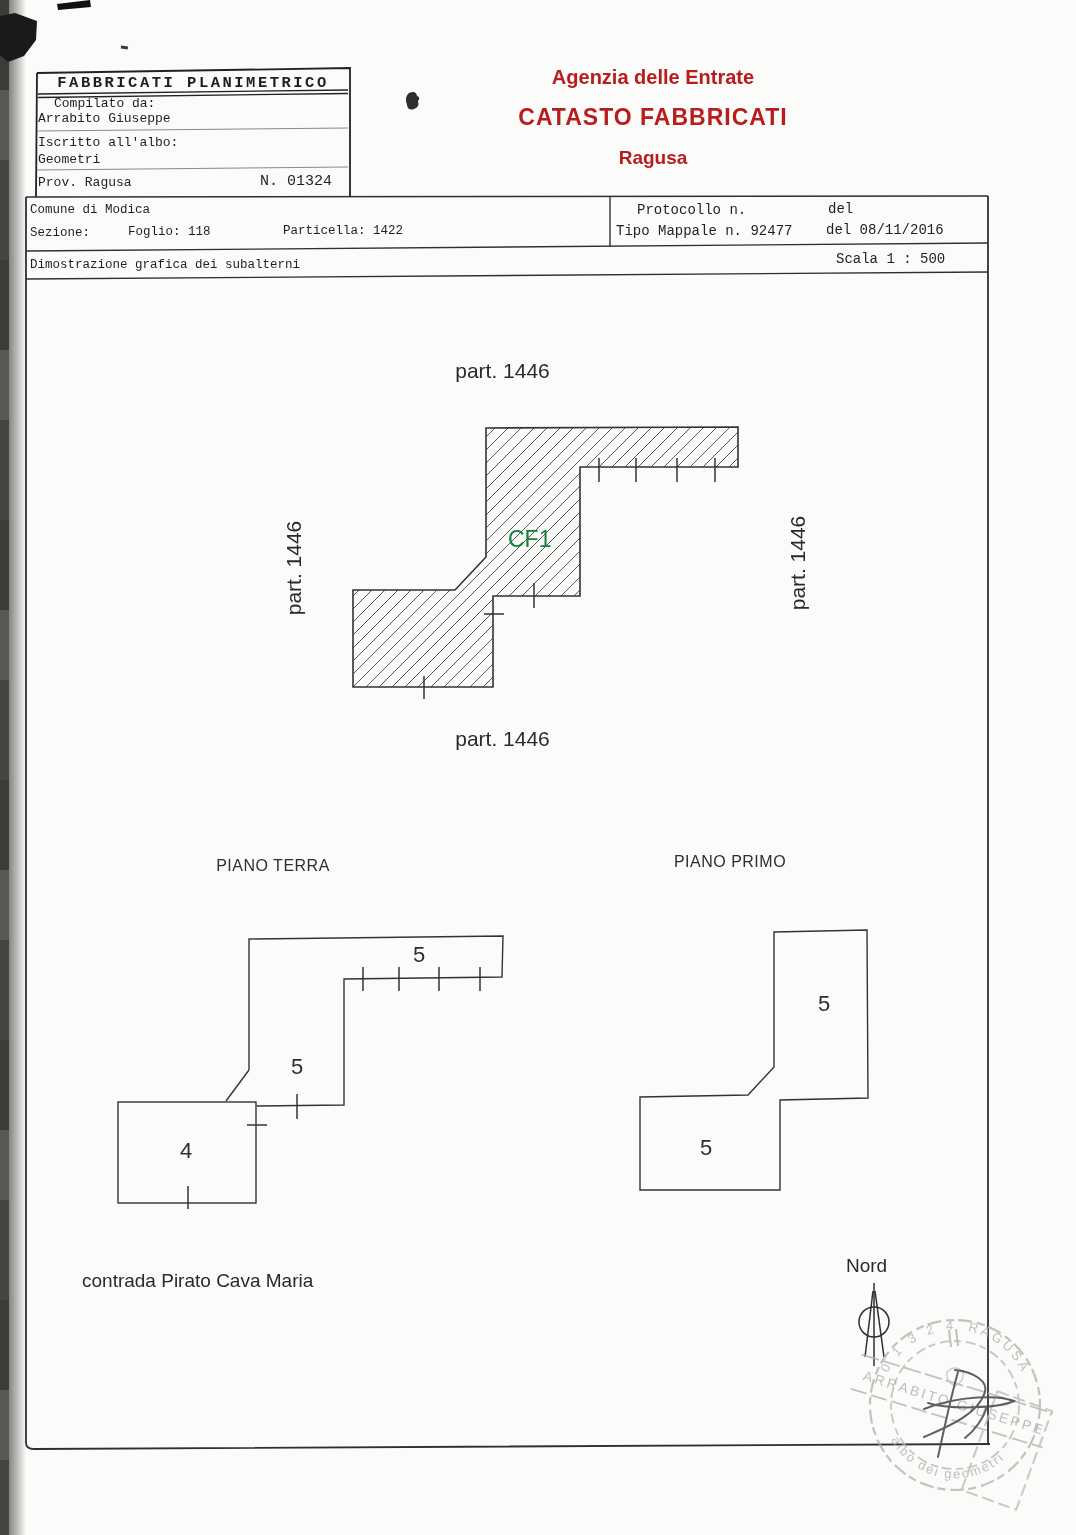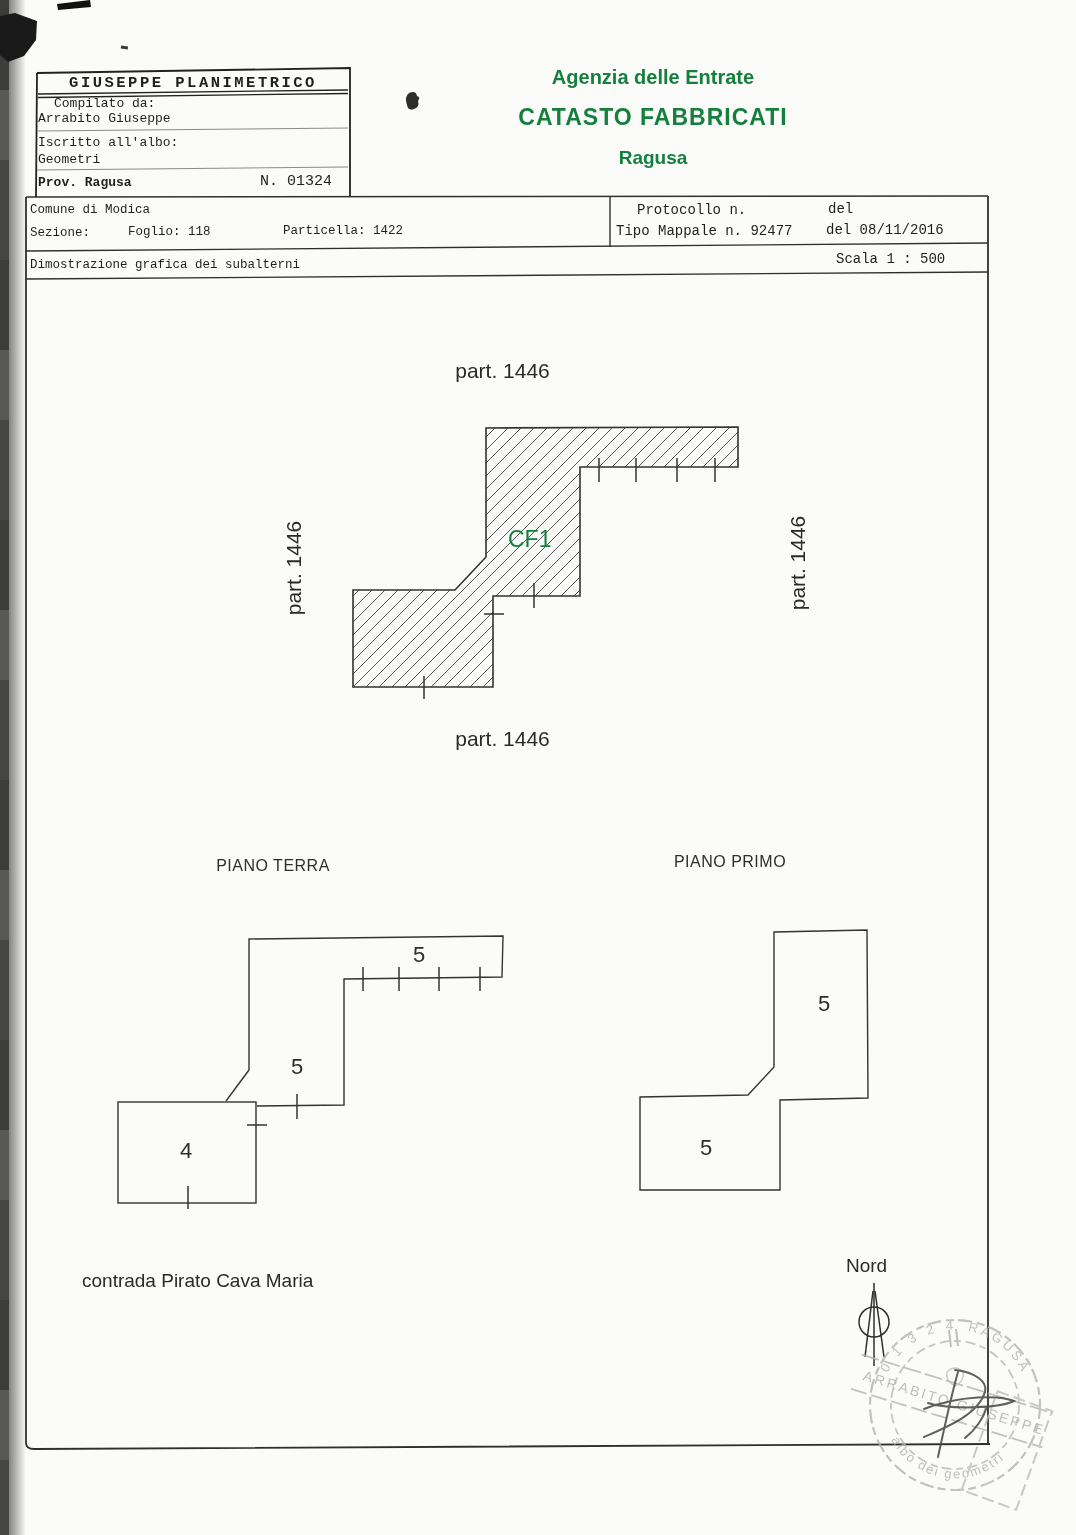--- a/index.html
+++ b/index.html
@@ -1,20 +1,20 @@
 <!DOCTYPE html>
 <html><head>
 <meta charset="utf-8">
 <style>
   html,body{margin:0;padding:0;background:#e8e8e6;}
   .page{position:relative;width:1076px;height:1535px;background:#fbfbfa;overflow:hidden;
         font-family:"Liberation Mono",monospace;color:#1f1f1f;}
   .abs{position:absolute;white-space:nowrap;}
   .sans{font-family:"Liberation Sans",sans-serif;}
-  .agency{font-family:"Liberation Sans",sans-serif;font-weight:bold;color:#15803d;text-align:center;}
+  .agency{font-family:"Liberation Sans",sans-serif;font-weight:bold;color:#b91c1c;text-align:center;}
   .ctr{text-align:center;}
   .vlabel{position:absolute;width:110px;text-align:center;transform:rotate(-90deg);transform-origin:center;
           font-family:"Liberation Sans",sans-serif;font-size:21px;color:#2a2a2a;}
   .plabel{font-family:"Liberation Sans",sans-serif;font-size:21px;color:#2a2a2a;}
   .planno{font-family:"Liberation Sans",sans-serif;font-size:22px;color:#2e2e2e;}
   .plantitle{font-family:"Liberation Sans",sans-serif;font-size:16px;letter-spacing:.5px;color:#2e2e2e;}
   .scan-edge{position:absolute;left:0;top:0;width:26px;height:1535px;
      background:linear-gradient(90deg,#4a4a48 0%,#7c7c7a 30%,#b5b5b2 62%,rgba(230,230,228,0) 100%);}
   .scan-edge-core{position:absolute;left:0;top:0;width:9px;height:1535px;
      background:repeating-linear-gradient(180deg,#3c3c3a 0 90px,#585856 90px 160px,#454543 160px 260px);}
@@ -114,26 +114,26 @@
     </g>
 
     <g fill="none" stroke="#4a4a4a" stroke-width="2" stroke-linecap="round" opacity="0.88">
       <path d="M924,1409 C960,1395 1000,1395 1014,1401 C1000,1408 950,1410 928,1403"></path>
       <path d="M955,1370 C975,1372 988,1382 985,1392 C978,1415 945,1428 924,1437"></path>
       <path d="M958,1372 C950,1400 944,1430 938,1457"></path>
       <path d="M965,1438 C975,1430 983,1419 987,1407"></path>
     </g>
   </svg>
 
-  <div class="abs ctr" style="left:37px;top:74px;width:312px;font-size:15.5px;font-weight:bold;letter-spacing:2.5px;">GIUSEPPE PLANIMETRICO</div>
+  <div class="abs ctr" style="left:37px;top:74px;width:312px;font-size:15.5px;font-weight:bold;letter-spacing:2.5px;">FABBRICATI PLANIMETRICO</div>
   <div class="abs" style="left:54px;top:96px;font-size:13px;">Compilato da:</div>
   <div class="abs" style="left:38px;top:111px;font-size:13px;">Arrabito Giuseppe</div>
   <div class="abs" style="left:38px;top:135px;font-size:13px;">Iscritto all'albo:</div>
   <div class="abs" style="left:38px;top:152px;font-size:13px;">Geometri</div>
-  <div class="abs" style="left:38px;top:175px;font-size:13px;font-weight:bold;">Prov. Ragusa</div>
+  <div class="abs" style="left:38px;top:175px;font-size:13px;">Prov. Ragusa</div>
   <div class="abs" style="left:260px;top:173px;font-size:15px;">N. 01324</div>
 
   <div class="abs agency" style="left:453px;top:66px;width:400px;font-size:20px;">Agenzia delle Entrate</div>
   <div class="abs agency" style="left:453px;top:104px;width:400px;font-size:23px;letter-spacing:1px;">CATASTO FABBRICATI</div>
   <div class="abs agency" style="left:453px;top:147px;width:400px;font-size:19px;">Ragusa</div>
 
   <div class="abs" style="left:30px;top:203px;font-size:12.5px;">Comune di Modica</div>
   <div class="abs" style="left:30px;top:226px;font-size:12.5px;text-align:center;">Sezione:</div>
   <div class="abs" style="left:128px;top:225px;font-size:12.5px;">Foglio: 118</div>
   <div class="abs" style="left:283px;top:224px;font-size:12.5px;">Particella: 1422</div>

